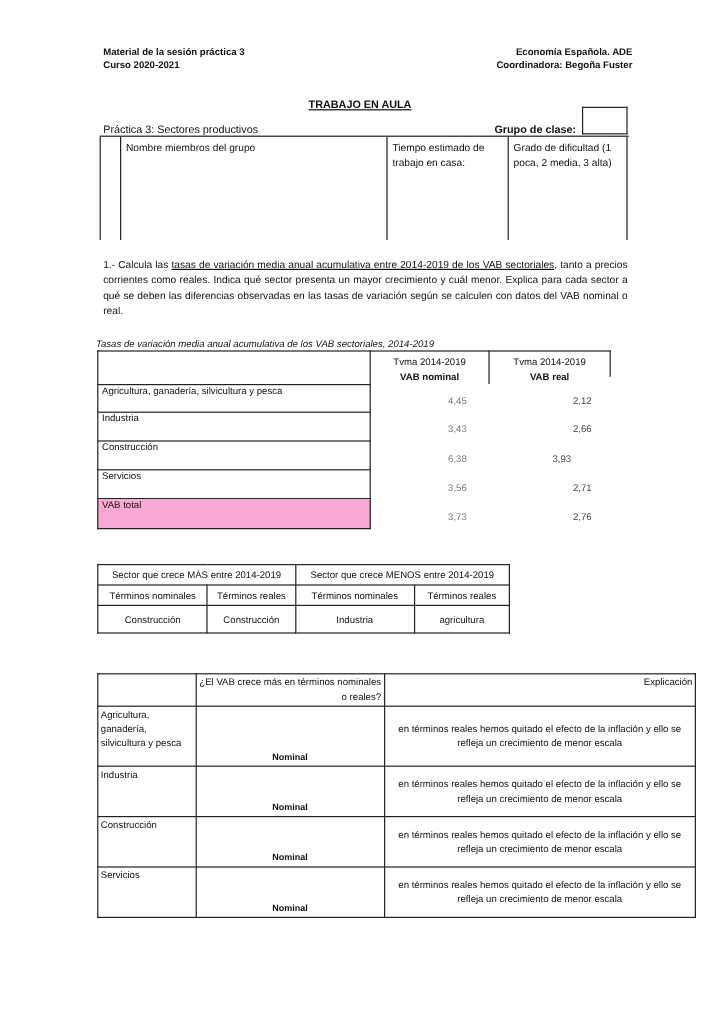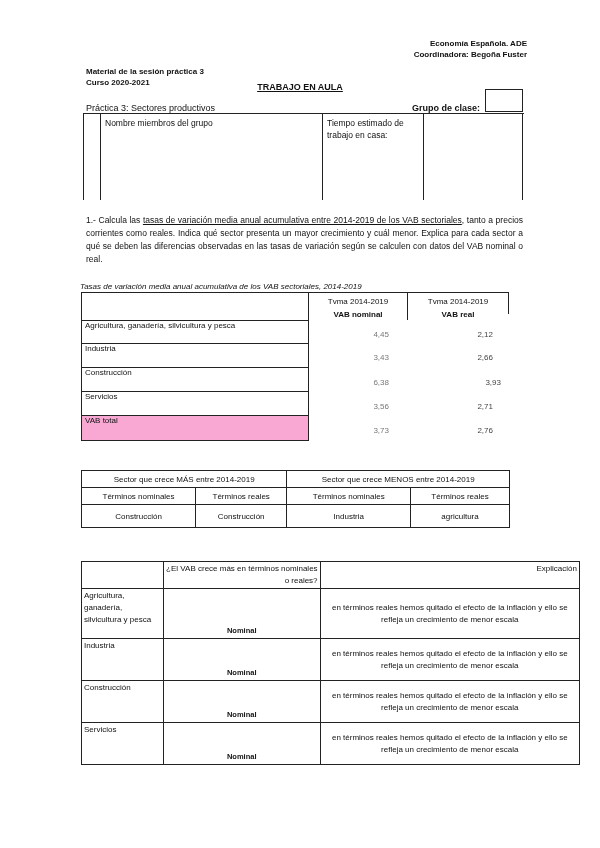--- a/index.html
+++ b/index.html
@@ -1,41 +1,41 @@
 <!DOCTYPE html>
 <html><head>
 <meta charset="utf-8">
 <style>
   html, body { margin: 0; padding: 0; background: #ffffff; }
   body { width: 600px; height: 848px; position: relative; overflow: hidden;
          font-family: "Liberation Sans", sans-serif; color: #111; font-size: 9px; }
   .abs { position: absolute; }
   .bold { font-weight: bold; }
-  .hdr-left { left: 86px; top: 38px; font-size: 8px; line-height: 11px; font-weight: bold; margin-top: 28px; }
+  .hdr-left { left: 86px; top: 38px; font-size: 8px; line-height: 11px; font-weight: bold; }
   .hdr-right { right: 73px; top: 38px; font-size: 8px; line-height: 11px; font-weight: bold; text-align: right; }
   .title { left: 0; width: 600px; top: 82px; text-align: center; font-weight: bold; font-size: 9px; text-decoration: underline; }
   .practica { left: 86px; top: 103px; font-weight: normal; font-size: 9px; }
   .grupo { left: 412px; top: 103px; font-weight: bold; font-size: 9px; }
   .grupo-box { left: 485px; top: 89px; width: 36px; height: 22px; border: 1px solid #222; border-bottom: none; }
   .grupo-underline { left: 485px; top: 111px; width: 38px; height: 0; border-top: 1px solid #222; }
 
   .members { left: 83px; top: 113px; width: 441px; height: 86px; border-top: 1.5px solid #222; }
   .members .vl { position: absolute; top: 0; height: 86px; border-left: 1.5px solid #222; }
   .members .cell { position: absolute; top: 3px; font-size: 8.5px; line-height: 12px; }
 
   .para { left: 86px; top: 214px; width: 437px; font-size: 8.5px; line-height: 13px; text-align: justify; }
   .para u { text-decoration: underline; }
 
   .t1-caption { left: 80px; width: 460px; top: 282px; text-align: left; font-style: italic; font-size: 8px; }
   .t1 { left: 81px; top: 292px; }
   .t1 .row { position: absolute; left: 0; width: 228px; border: 1.2px solid #222; border-top: none; font-size: 8px; padding-left: 3px; box-sizing: border-box; }
   .t1 .num { position: absolute; font-size: 8px; color: #777; text-align: right; }
   .t1 .num2 { color: #444; }
 
-  table.t2 { position: absolute; left: 81px; top: 470px; width: 429px; border-collapse: collapse; font-size: 8px; }
+  table.t2 { position: absolute; left: 81px; top: 470px; width: 344px; border-collapse: collapse; font-size: 8px; }
   table.t2 td { border: 1px solid #222; text-align: center; height: 16px; padding: 0; }
   table.t2 tr.tall td { height: 22px; }
 
   table.t3 { position: absolute; left: 81px; top: 561px; width: 499px; border-collapse: collapse; font-size: 8px; }
   table.t3 td { border: 1px solid #222; padding: 1px 2px; vertical-align: top; line-height: 12px; }
   table.t3 td.mid { text-align: center; vertical-align: bottom; font-weight: bold; font-size: 7.5px; }
   table.t3 td.exp { text-align: center; vertical-align: middle; }
   table.t3 td.head { text-align: right; font-weight: normal; }
 </style>
 </head>
@@ -57,20 +57,21 @@
 <div class="abs grupo-underline"></div>
 
 <div class="abs members">
   <div class="vl" style="left:0"></div>
   <div class="vl" style="left:17px"></div>
   <div class="vl" style="left:239px"></div>
   <div class="vl" style="left:340px"></div>
   <div class="vl" style="left:439px"></div>
   <div class="cell" style="left:22px; width:210px">Nombre miembros del grupo</div>
   <div class="cell" style="left:244px; width:96px">Tiempo estimado de trabajo en casa:</div>
+  <div class="cell" style="left:345px; width:94px">Grado de dificultad (1 poca, 2 media, 3 alta)</div>
 </div>
 
 <div class="abs para">
   <span>1.- Calcula las </span><u>tasas de variación media anual acumulativa entre 2014-2019 de los VAB sectoriales</u><span>, tanto a precios corrientes como reales. Indica qué sector presenta un mayor crecimiento y cuál menor. Explica para cada sector a qué se deben las diferencias observadas en las tasas de variación según se calculen con datos del VAB nominal o real.</span>
 </div>
 
 <div class="abs t1-caption">Tasas de variación media anual acumulativa de los VAB sectoriales, 2014-2019</div>
 <div class="abs t1">
   <div class="abs" style="left:0; top:0; width:428px; height:29px; border-top:1.2px solid #222;"></div>
   <div class="abs" style="left:0; top:0; width:228px; height:29px; border-left:1.2px solid #222; border-right:1.2px solid #222; border-bottom:1.2px solid #222; box-sizing:border-box;"></div>
@@ -88,21 +89,21 @@
   <div class="row" style="top:29px; height:23px;"><span>Agricultura, ganadería, silvicultura y pesca</span></div>
   <div class="num" style="left:248px; top:38px; width:60px;">4,45</div>
   <div class="num num2" style="left:352px; top:38px; width:60px;">2,12</div>
 
   <div class="row" style="top:52px; height:24px;"><span>Industria</span></div>
   <div class="num" style="left:248px; top:61px; width:60px;">3,43</div>
   <div class="num num2" style="left:352px; top:61px; width:60px;">2,66</div>
 
   <div class="row" style="top:76px; height:24px;"><span>Construcción</span></div>
   <div class="num" style="left:248px; top:86px; width:60px;">6,38</div>
-  <div class="num num2" style="left:360px; top:86px; width:60px;text-align:right;">3,93</div>
+  <div class="num num2" style="left:335px; top:86px; width:60px;text-align:right;">3,93</div>
 
   <div class="row" style="top:100px; height:24px;"><span>Servicios</span></div>
   <div class="num" style="left:248px; top:110px; width:60px;">3,56</div>
   <div class="num num2" style="left:352px; top:110px; width:60px;">2,71</div>
 
   <div class="row" style="top:124px; height:25px; background:#f9a8d4;"><span>VAB total</span></div>
   <div class="num" style="left:248px; top:134px; width:60px;">3,73</div>
   <div class="num num2" style="left:352px; top:134px; width:60px;">2,76</div>
 </div>
 

